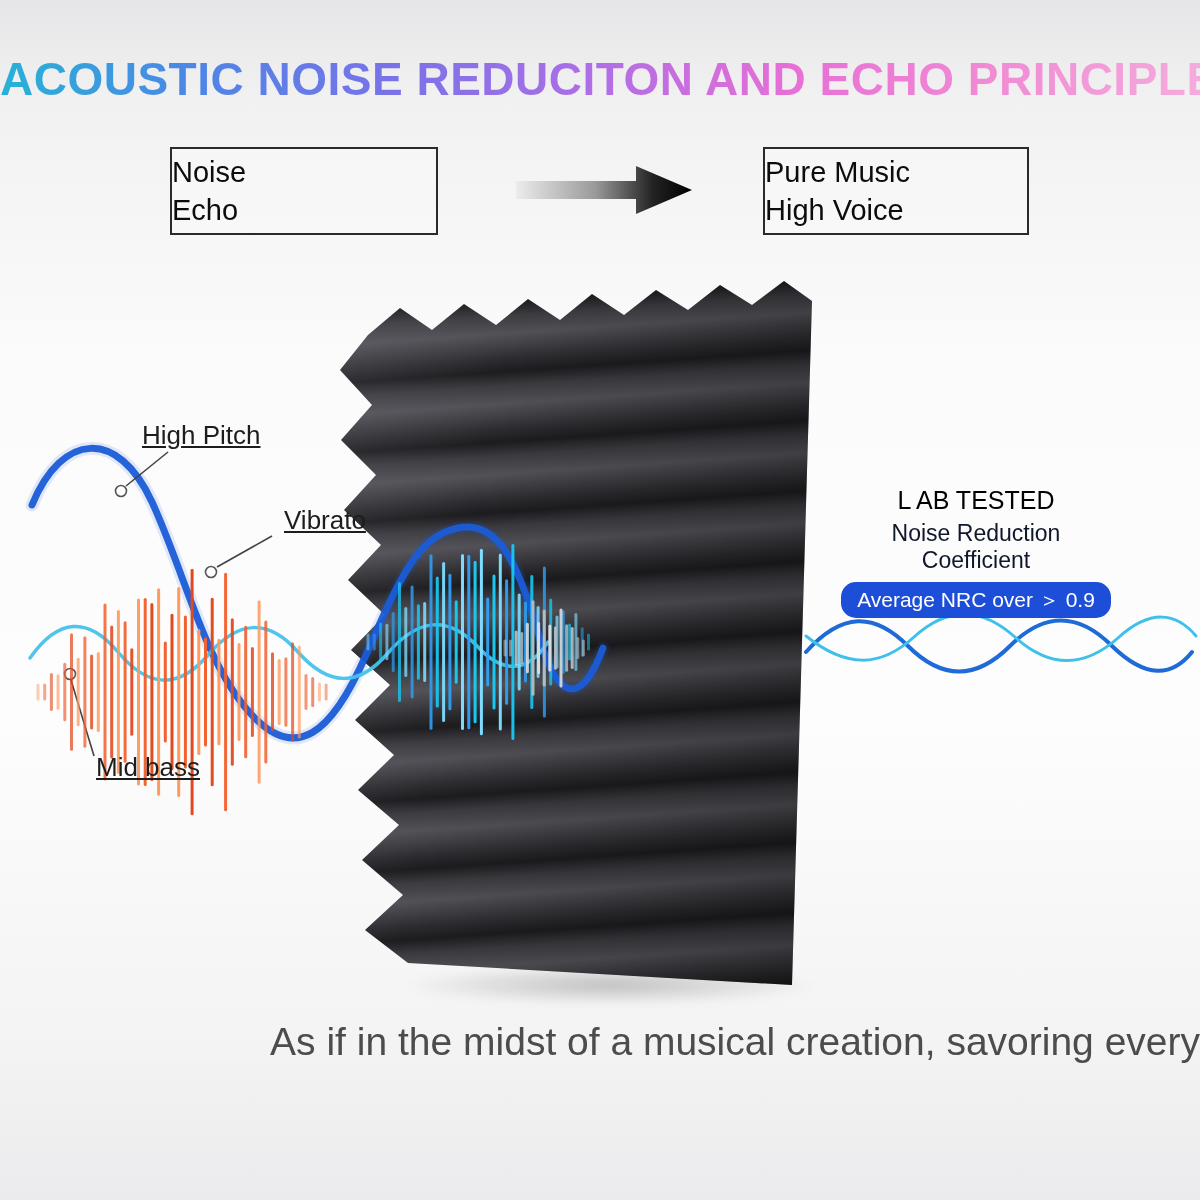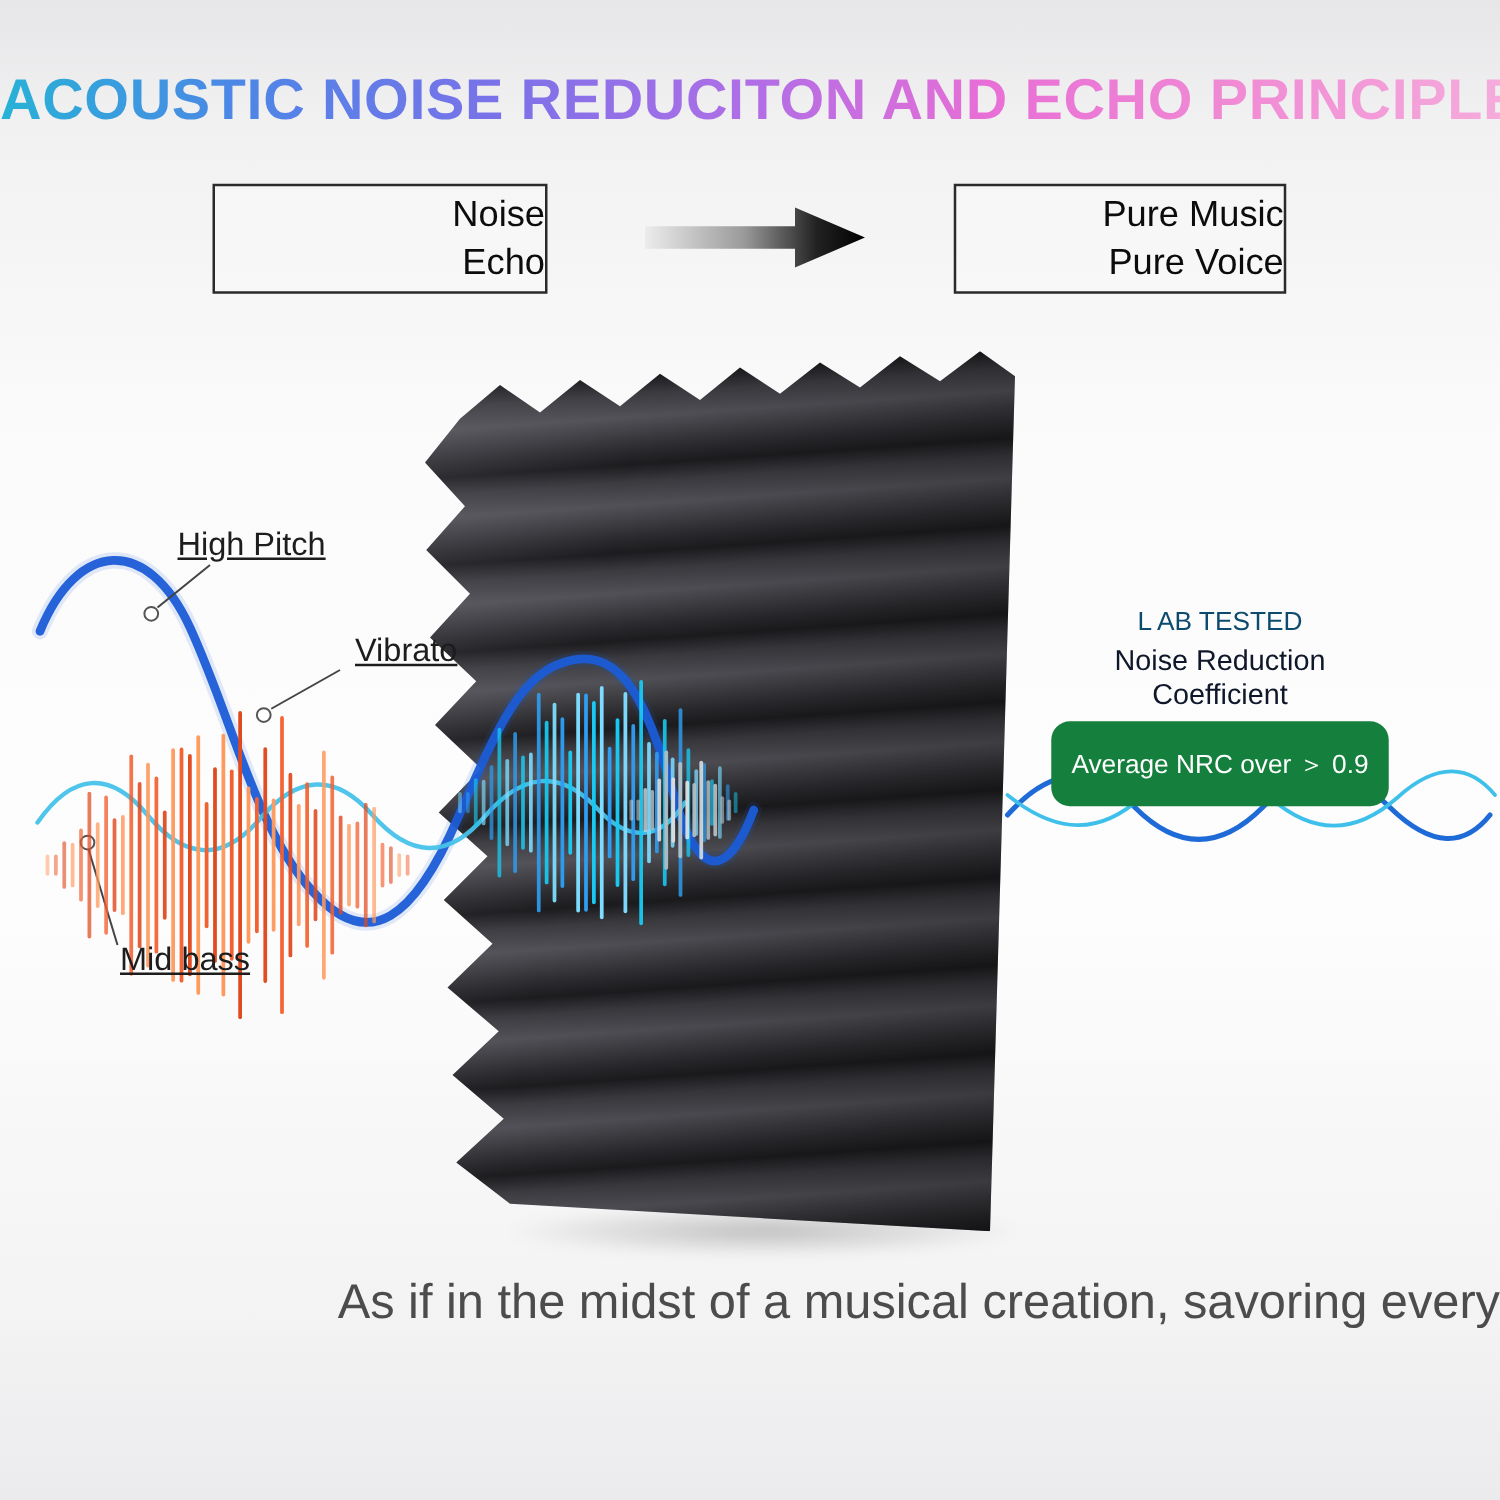--- a/index.html
+++ b/index.html
@@ -13,21 +13,21 @@
   .title{
     position:absolute;top:52px;left:0;width:100%;
     text-align:center;font-size:46px;font-weight:bold;letter-spacing:.5px;
     white-space:nowrap;margin:0;
     background:linear-gradient(90deg,#27b2d6 0%,#4d86e6 16%,#7a72e8 33%,#b06ee6 50%,#e86fd6 66%,#f08ad4 82%,#f5abdc 100%);
     -webkit-background-clip:text;background-clip:text;color:transparent;
   }
 
   .box{
     position:absolute;border:2px solid #2a2a2a;
-    display:flex;flex-direction:column;justify-content:center;align-items:flex-end;
+    display:flex;flex-direction:column;justify-content:center;align-items:flex-start;
     font-size:29px;color:#0c0c0c;line-height:1.32;background:rgba(255,255,255,.25);
   }
   .box-left{left:170px;top:147px;width:264px;height:84px;}
   .box-right{left:763px;top:147px;width:262px;height:84px;}
 
   .arrow{position:absolute;left:516px;top:164px;width:180px;height:52px;}
 
   .foam{
     position:absolute;left:340px;top:275px;width:475px;height:715px;z-index:1;
     background:
@@ -48,25 +48,25 @@
   }
 
   .scene{position:absolute;left:0;top:0;width:1200px;height:1200px;z-index:2;pointer-events:none;}
 
   .wavelabel{position:absolute;z-index:3;font-size:26px;color:#1d1d1d;text-decoration:underline;}
   .lbl-high{left:142px;top:420px;}
   .lbl-vib{left:264px;top:505px;margin-left:20px;}
   .lbl-bass{left:96px;top:752px;}
 
   .labblock{position:absolute;left:838px;top:486px;width:276px;text-align:center;z-index:3;}
-  .lab1{font-size:21px;color:#0c4a6e;margin-bottom:5px;}
+  .lab1{font-size:25px;color:#000000;margin-bottom:5px;}
   .lab2{font-size:23px;color:#0f172a;margin-bottom:8px;}
   .badge{
-    display:inline-block;background:#15803d;color:#ffffff;border-radius:15px;
-    padding:20px 16px;font-size:21px;white-space:nowrap;
+    display:inline-block;background:#1d4ed8;color:#ffffff;border-radius:15px;
+    padding:4px 16px;font-size:21px;white-space:nowrap;
   }
 
   .caption{
     position:absolute;top:1016px;left:0;width:100%;text-align:right;z-index:3;
     font-size:39px;color:#4c4c4c;line-height:1.35;
   }
 </style>
 </head>
 <body>
 
@@ -86,21 +86,21 @@
         <stop offset="0.45" stop-color="#9a9a9a"></stop>
         <stop offset="0.78" stop-color="#222222"></stop>
         <stop offset="1" stop-color="#000000"></stop>
       </linearGradient>
     </defs>
     <path d="M0,17 L120,17 L120,2 L176,26 L120,50 L120,35 L0,35 Z" fill="url(#arrowGrad)"></path>
   </svg>
 
   <div class="box box-right">
     <div>Pure Music</div>
-    <div>Pure Voice</div>
+    <div>High Voice</div>
   </div>
 
   <div class="foam-shadow"></div>
   <div class="foam"></div>
 
   <svg class="scene" viewBox="0 0 1200 1200">
 
     <path d="M 32 505 C 62 432, 118 428, 152 502 C 186 576, 204 662, 250 713 C 296 764, 332 733, 366 655 C 400 577, 418 536, 458 528 C 498 520, 518 562, 539 636 C 560 710, 584 699, 603 648" fill="none" stroke="#1b5cd6" stroke-width="13" stroke-linecap="round" opacity="0.12"></path>
     <path d="M 32 505 C 62 432, 118 428, 152 502 C 186 576, 204 662, 250 713 C 296 764, 332 733, 366 655 C 400 577, 418 536, 458 528 C 498 520, 518 562, 539 636 C 560 710, 584 699, 603 648" fill="none" stroke="#1b5cd6" stroke-width="7" stroke-linecap="round" opacity="0.95"></path>
 

